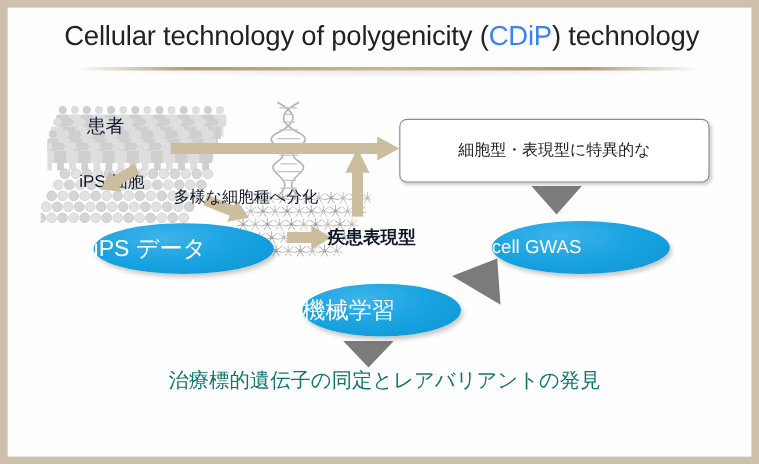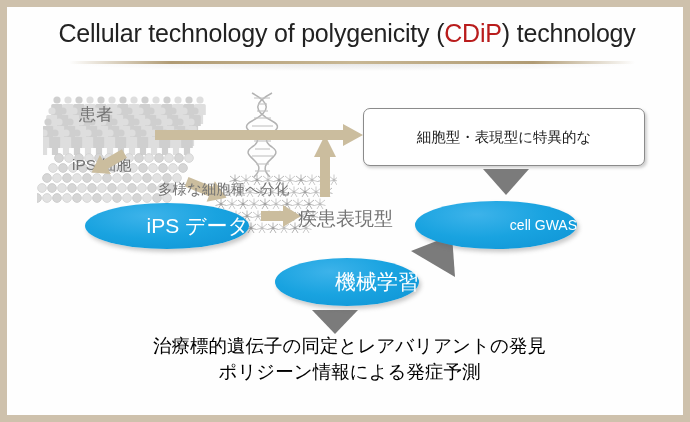--- a/index.html
+++ b/index.html
@@ -18,69 +18,69 @@
 
   
   #title{
     position:absolute;left:10px;top:12px;width:660px;
     text-align:center;
     font-size:25px;
     color:#222222;
     letter-spacing:-0.2px;
     white-space:nowrap;
   }
-  #title .accent{color:#b91c1c;margin-top:32px;}
+  #title .accent{color:#3b82f6;margin-top:32px;}
   #title-rule{
     position:absolute;left:62px;top:54px;width:566px;height:3px;
     background:linear-gradient(to right,rgba(210,195,170,0),#b09b74 18%,#c8b794 50%,#b09b74 82%,rgba(210,195,170,0));
     border-radius:2px;
   }
   #title-shadow{
     position:absolute;left:66px;top:57px;width:558px;height:7px;
     background:radial-gradient(ellipse at 50% 0%,rgba(150,150,150,.22),rgba(150,150,150,0) 72%);
   }
 
   
   .glyph-grid{position:absolute;}
   .glyph-grid svg{display:block;}
 
   
-  .lbl{position:absolute;color:#737373;white-space:nowrap;}
+  .lbl{position:absolute;color:#0f172a;white-space:nowrap;}
 
   
   .tan-arrow{position:absolute;}
   .tan-arrow svg{display:block;}
 
   
   #result-box{
     position:absolute;left:356px;top:101px;width:280px;height:56px;
     border:1.6px solid #8b8b8b;border-radius:7px;background:#ffffff;
     box-shadow:1.5px 2px 3px rgba(120,120,120,.35);
     display:flex;flex-direction:column;align-items:center;justify-content:center;
   }
   #result-box .ln{font-size:14.5px;color:#1c1c1c;line-height:1.38;white-space:nowrap;}
 
   
   .pill{
     position:absolute;border-radius:50%;
     background:radial-gradient(ellipse at 38% 28%,#3db3ea 0%,#19a3e0 48%,#0e93d4 100%);
-    display:flex;align-items:center;justify-content:flex-end;
+    display:flex;align-items:center;justify-content:flex-start;
     color:#ffffff;white-space:nowrap;
     box-shadow:2px 3px 4px rgba(90,90,90,.33);
   }
 
   
   .chev{position:absolute;}
   .chev svg{display:block;}
 
   
   #conclusion{
     position:absolute;left:15px;top:326px;width:655px;text-align:center;
   }
-  #conclusion div{font-size:18.5px;color:#000000;line-height:1.42;white-space:nowrap;}
+  #conclusion div{font-size:18.5px;color:#0f766e;line-height:1.42;white-space:nowrap;}
 </style>
 </head>
 <body>
 
 <div id="slide">
   <div id="canvas">
 
     <div id="title"><span>Cellular technology of polygenicity (</span><span class="accent">CDiP</span><span>) technology</span></div>
     <div id="title-rule"></div>
     <div id="title-shadow"></div>
@@ -385,22 +385,22 @@
         <path d="M0,6 H22 V0 L40,11 L22,22 V16 H0 Z" fill="#cbbd9e"></path>
       </svg>
     </div>
 
     <div class="tan-arrow" style="left:306px;top:128px;">
       <svg width="24" height="62" viewBox="0 0 24 62">
         <path d="M7,62 V22 H1 L12,0 L23,22 H17 V62 Z" fill="#cbbd9e"></path>
       </svg>
     </div>
 
-    <div class="lbl" style="left:151px;top:173px;font-size:14.5px;">多様な細胞種へ分化</div>
-    <div class="lbl" style="left:291px;top:199px;font-size:19px;">疾患表現型</div>
+    <div class="lbl" style="left:151px;top:163px;font-size:14.5px;">多様な細胞種へ分化</div>
+    <div class="lbl" style="left:291px;top:199px;font-size:16px;font-weight:bold;">疾患表現型</div>
 
     <div id="result-box">
       <div class="ln">細胞型・表現型に特異的な</div>
     </div>
 
     <div class="chev" style="left:476px;top:162px;">
       <svg width="46" height="26" viewBox="0 0 46 26">
         <path d="M0,0 H46 L23,26 Z" fill="#7b7b7b"></path>
       </svg>
     </div>
@@ -414,27 +414,26 @@
     <div class="chev" style="left:305px;top:303px;">
       <svg width="46" height="24" viewBox="0 0 46 24">
         <path d="M0,0 H46 L23,24 Z" fill="#7b7b7b"></path>
       </svg>
     </div>
 
     <div class="pill" style="left:78px;top:196px;width:164px;height:46px;font-size:21px;">
       <span>iPS データ</span>
     </div>
 
-    <div class="pill" style="left:408px;top:194px;width:162px;height:48px;font-size:14px;">
+    <div class="pill" style="left:440px;top:194px;width:162px;height:48px;font-size:17px;">
       <span>cell GWAS</span>
     </div>
 
     <div class="pill" style="left:268px;top:251px;width:144px;height:48px;font-size:21px;">
       <span>機械学習</span>
     </div>
 
     <div id="conclusion">
       <div>治療標的遺伝子の同定とレアバリアントの発見</div>
-      <div>ポリジーン情報による発症予測</div>
     </div>
 
   </div>
 </div>
 
 </body></html>

